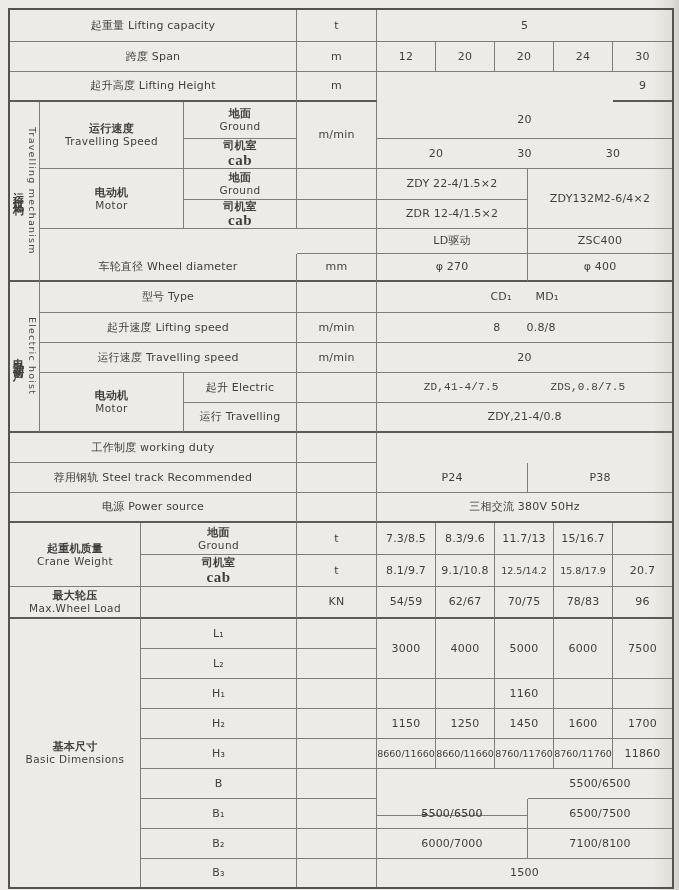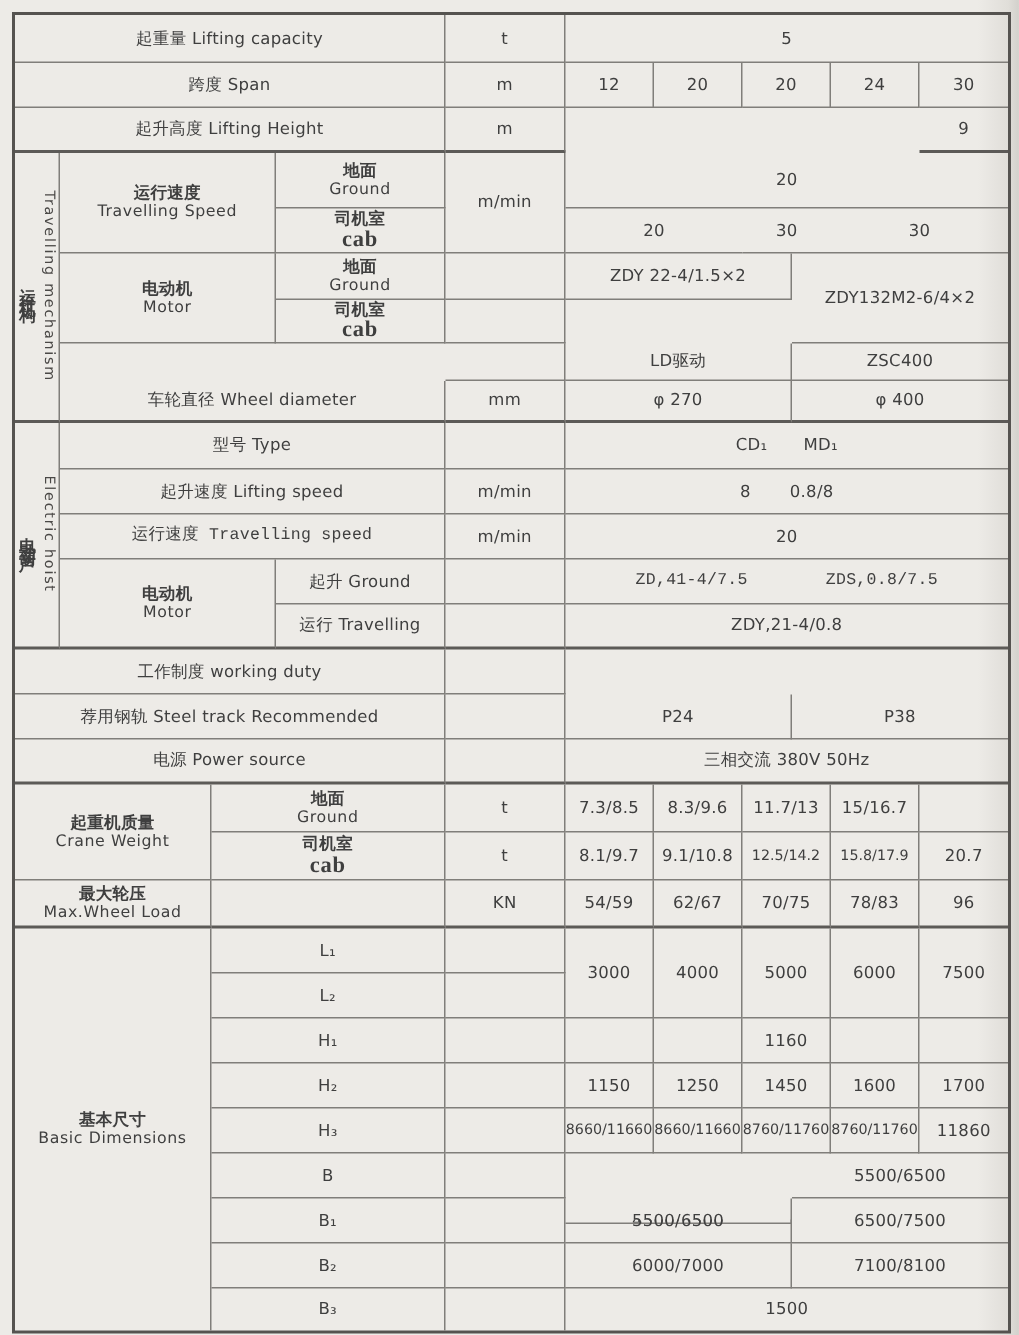--- a/index.html
+++ b/index.html
@@ -105,20 +105,21 @@
         <span class="en">Ground</span>
       </div>
       <div class="cell unit" style="grid-area: 6 / 5 / span 1 / span 1;"></div>
       <div class="cell val" style="grid-area: 6 / 6 / span 1 / span 3;">ZDY 22-4/1.5×2</div>
       <div class="cell val no-r" style="grid-area: 6 / 9 / span 2 / span 3;">ZDY132M2-6/4×2</div>
       <div class="cell sub" style="grid-area: 7 / 4 / span 1 / span 1;">
         <span class="zh">司机室</span>
         <span class="cab">cab</span>
       </div>
       <div class="cell unit" style="grid-area: 7 / 5 / span 1 / span 1;"></div>
+      <div class="cell val" style="grid-area: 7 / 6 / span 1 / span 3;">ZDR 12-4/1.5×2</div>
       <div class="cell unit" style="grid-area: 8 / 5 / span 1 / span 1;"></div>
       <div class="cell val" style="grid-area: 8 / 6 / span 1 / span 3;">LD驱动</div>
       <div class="cell val no-r" style="grid-area: 8 / 9 / span 1 / span 3;">ZSC400</div>
       <div class="cell label hb" style="grid-area: 9 / 2 / span 1 / span 3;">车轮直径 Wheel diameter</div>
       <div class="cell unit hb" style="grid-area: 9 / 5 / span 1 / span 1;">mm</div>
       <div class="cell val hb" style="grid-area: 9 / 6 / span 1 / span 3;">φ 270</div>
       <div class="cell val no-r hb" style="grid-area: 9 / 9 / span 1 / span 3;">φ 400</div>
       <div class="cell strip hb" style="grid-area: 10 / 1 / span 5 / span 1;">
         <span class="zh-v">电动葫芦</span>
         <span class="en-v">Electric hoist</span>
@@ -132,28 +133,28 @@
         </span>
       </div>
       <div class="cell label" style="grid-area: 11 / 2 / span 1 / span 3;">起升速度 Lifting speed</div>
       <div class="cell unit" style="grid-area: 11 / 5 / span 1 / span 1;">m/min</div>
       <div class="cell val no-r" style="grid-area: 11 / 6 / span 1 / span 6;">
         <span class="parts" style="gap: 26px;">
           <span>8</span>
           <span>0.8/8</span>
         </span>
       </div>
-      <div class="cell label" style="grid-area: 12 / 2 / span 1 / span 3; font-family: Liberation Mono, monospace;">运行速度 Travelling speed</div>
+      <div class="cell label" style="grid-area: 12 / 2 / span 1 / span 3;">运行速度 Travelling speed</div>
       <div class="cell unit" style="grid-area: 12 / 5 / span 1 / span 1;">m/min</div>
       <div class="cell val no-r" style="grid-area: 12 / 6 / span 1 / span 6;">20</div>
       <div class="cell label hb" style="grid-area: 13 / 2 / span 2 / span 2;">
         <span class="zh">电动机</span>
         <span class="en">Motor</span>
       </div>
-      <div class="cell sub" style="grid-area: 13 / 4 / span 1 / span 1;">起升 Ground</div>
+      <div class="cell sub" style="grid-area: 13 / 4 / span 1 / span 1;">起升 Electric</div>
       <div class="cell unit" style="grid-area: 13 / 5 / span 1 / span 1;"></div>
       <div class="cell val no-r" style="grid-area: 13 / 6 / span 1 / span 6;">
         <span class="parts" style="gap: 52px; font-family: Liberation Mono, monospace;">
           <span>ZD,41-4/7.5</span>
           <span>ZDS,0.8/7.5</span>
         </span>
       </div>
       <div class="cell sub hb" style="grid-area: 14 / 4 / span 1 / span 1;">运行 Travelling</div>
       <div class="cell unit hb" style="grid-area: 14 / 5 / span 1 / span 1;"></div>
       <div class="cell val no-r hb" style="grid-area: 14 / 6 / span 1 / span 6;">ZDY,21-4/0.8</div>

